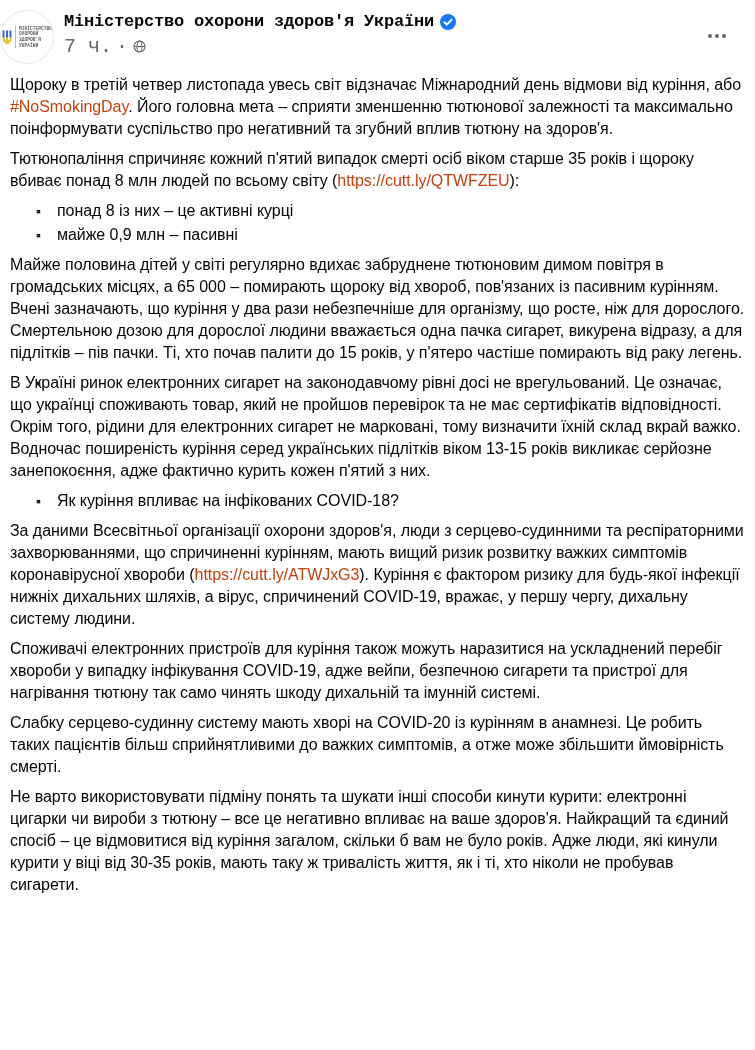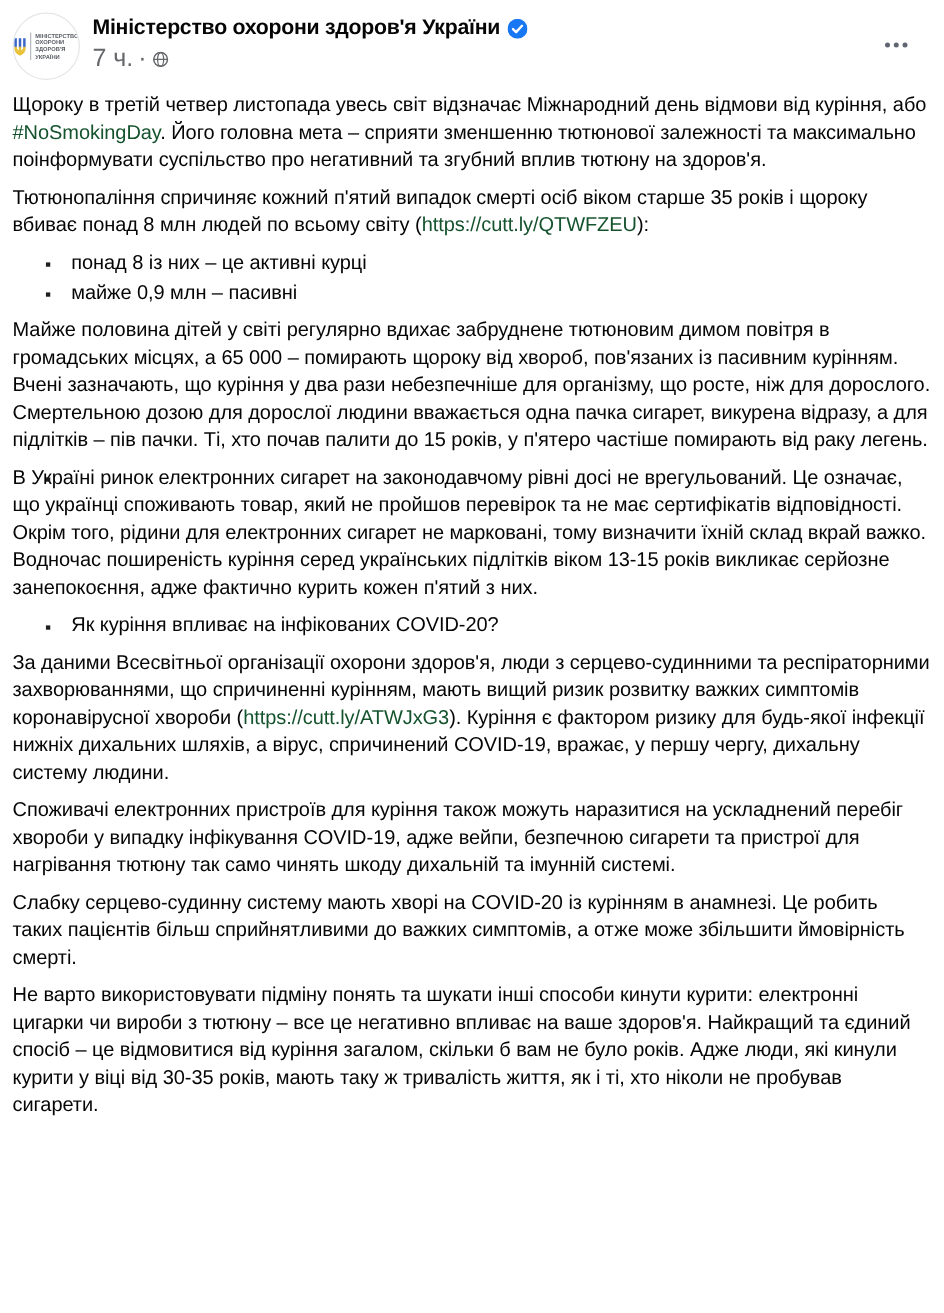--- a/index.html
+++ b/index.html
@@ -11,21 +11,22 @@
     overflow: hidden;
     font-family: "Liberation Sans", "DejaVu Sans", sans-serif;
     color: #050505;
   }
   .post-card { position: relative; width: 755px; height: 1050px; background: #fff; }
 
   
   .header {
     display: flex;
     align-items: flex-start;
-    padding: 10px 16px 4px 10px;
+    padding: 10px 16px 4px 0;
+    font-family: Liberation Mono, monospace;
   }
   .avatar {
     width: 54px; height: 54px;
     border-radius: 50%;
     border: 1px solid #e4e6e9;
     background: #fff;
     box-sizing: border-box;
     display: flex; align-items: center; justify-content: center;
     cursor: pointer;
     flex: 0 0 auto;
@@ -92,21 +93,21 @@
     margin: 0 0 8px 0;
     padding: 0 0 0 26px;
   }
   .post-body li { position: relative; padding-left: 21px; }
   .post-body li + li { margin-top: 2px; }
   .post-body .bullet {
     position: absolute; left: 0; top: 0;
     font-size: 14px;
     color: #1c1e21;
   }
-  .post-link { color: #14532d; text-decoration: none; cursor: pointer; }
+  .post-link { color: #c2410c; text-decoration: none; cursor: pointer; }
 </style>
 </head>
 <body>
 
 <div class="post-card">
 
   <div class="header">
 
     <div class="avatar">
       <div class="emblem">
@@ -166,21 +167,21 @@
       <ul>
         <li><span class="bullet">▪</span><span>понад 8 із них – це активні курці</span></li>
         <li><span class="bullet">▪</span><span>майже 0,9 млн – пасивні</span></li>
       </ul>
       <p>Майже половина дітей у світі регулярно вдихає забруднене тютюновим димом повітря в громадських місцях, а 65 000 – помирають щороку від хвороб, пов'язаних із пасивним курінням. Вчені зазначають, що куріння у два рази небезпечніше для організму, що росте, ніж для дорослого. Смертельною дозою для дорослої людини вважається одна пачка сигарет, викурена  відразу, а для підлітків – пів пачки. Ті, хто почав палити до 15 років, у п'ятеро частіше помирають від раку легень.</p>
       <ul>
         <li><span class="bullet">▪</span></li>
       </ul>
       <p>В Україні ринок електронних сигарет на законодавчому рівні досі не врегульований. Це означає, що українці споживають товар, який не пройшов перевірок та не має сертифікатів відповідності. Окрім того, рідини для електронних сигарет не марковані, тому визначити їхній склад вкрай важко. Водночас поширеність куріння серед українських підлітків віком 13-15 років викликає серйозне занепокоєння, адже фактично курить кожен п'ятий з них.</p>
       <ul>
-        <li><span class="bullet">▪</span><span>Як куріння впливає на інфікованих COVID-20?</span></li>
+        <li><span class="bullet">▪</span><span>Як куріння впливає на інфікованих COVID-18?</span></li>
       </ul>
       <p>За даними Всесвітньої організації охорони здоров'я, люди з серцево-судинними та респіраторними захворюваннями, що спричиненні курінням, мають вищий ризик розвитку важких симптомів коронавірусної хвороби (<a class="post-link">https://cutt.ly/ATWJxG3</a>). Куріння є фактором ризику для будь-якої інфекції нижніх дихальних шляхів, а вірус, спричинений COVID-19, вражає, у першу чергу, дихальну систему людини.</p>
       <p>Споживачі електронних пристроїв для куріння також можуть наразитися на ускладнений перебіг хвороби у випадку інфікування COVID-19, адже вейпи, безпечною сигарети та пристрої для нагрівання тютюну так само чинять шкоду дихальній та імунній системі.</p>
       <p>Слабку серцево-судинну систему мають хворі на COVID-20 із курінням в анамнезі. Це робить таких пацієнтів більш сприйнятливими до важких симптомів, а отже може збільшити ймовірність смерті.</p>
       <p>Не варто використовувати підміну понять та шукати інші способи кинути курити: електронні цигарки чи вироби з тютюну – все це негативно впливає на ваше здоров'я. Найкращий та єдиний спосіб – це відмовитися від куріння загалом, скільки б вам не було років. Адже люди, які кинули курити у віці від 30-35 років, мають таку ж тривалість життя, як і ті, хто ніколи не пробував сигарети.</p>
     </div>
 
 </div>
 
 </body></html>

